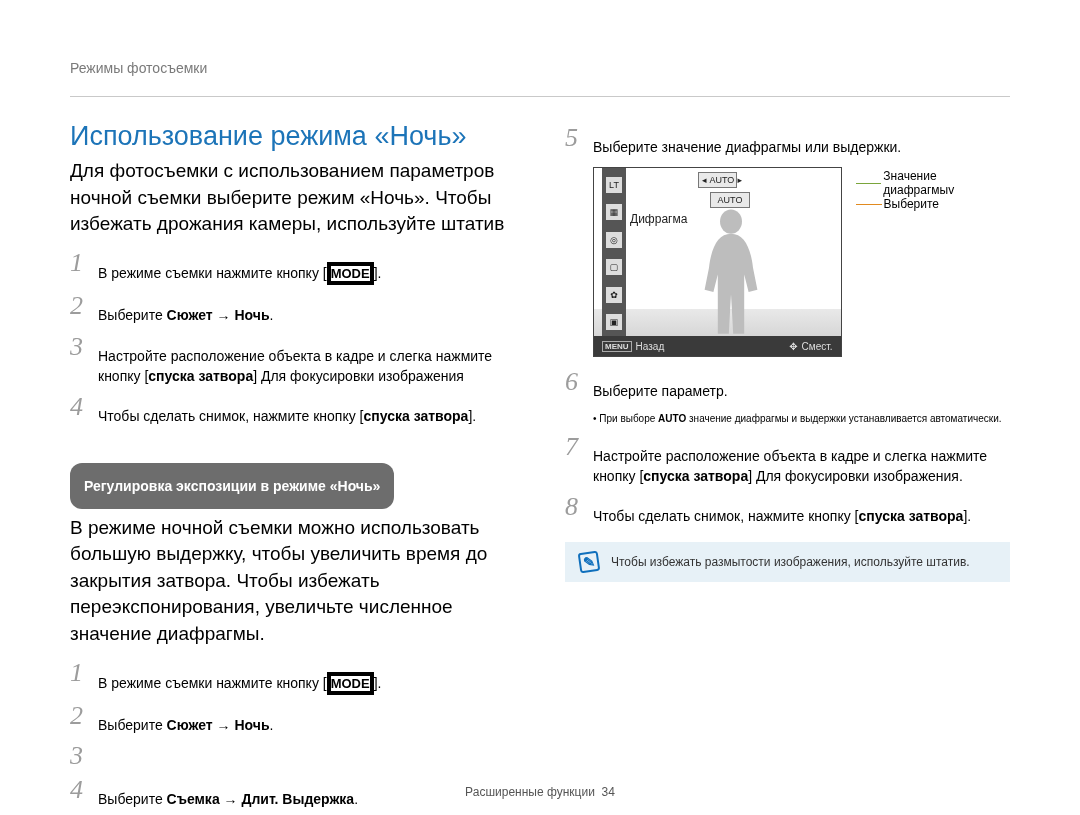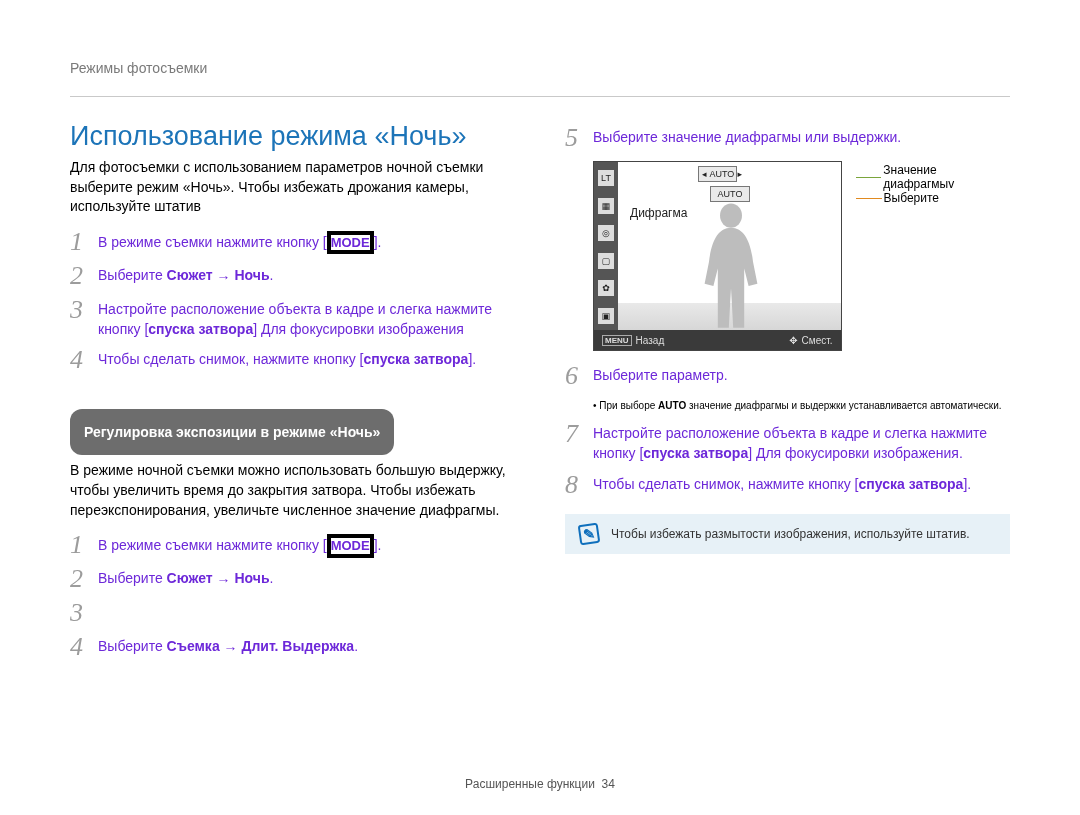--- a/index.html
+++ b/index.html
@@ -32,21 +32,21 @@
     flex: 1;
     min-width: 0;
   }
   h2.section-title {
     font-size: 27px;
     font-weight: normal;
     color: #1c74b8;
     margin-bottom: 6px;
   }
   .intro {
-    font-size: 14px;
+    font-size: 19px;
     line-height: 1.4;
     color: #000;
     margin-bottom: 14px;
   }
   .step {
     display: flex;
     align-items: flex-start;
     margin-bottom: 10px;
   }
   .step-num {
@@ -55,22 +55,23 @@
     font-size: 26px;
     color: #9c9c9c;
     width: 28px;
     flex-shrink: 0;
     line-height: 1;
     margin-top: -2px;
   }
   .step-text {
     font-size: 14px;
     line-height: 1.45;
-    color: #6d28d9;
+    color: #000000;
     flex: 1;
+    margin-top: 10px;
   }
   .keycap {
     border: 4px solid #000000;
     padding: 0 0;
     font-weight: bold;
     font-size: 13px;
     display: inline-block;
     line-height: 1.2;
   }
   .pill {
@@ -106,21 +107,21 @@
   }
   .lcd {
     width: 250px;
     height: 190px;
     border: 1px solid #444;
     position: relative;
     background: linear-gradient(#fff 0%, #fff 75%, #e9e9e9 75%, #c9c9c9 100%);
   }
   .lcd-iconcol {
     position: absolute;
-    left: 0; top: 0;
+    left: 8px; top: 0;
     width: 24px;
     height: 170px;
     background: #555;
     display: flex;
     flex-direction: column;
     justify-content: space-around;
     align-items: center;
     gap: 3px;
     padding: 4px 0;
   }
@@ -209,21 +210,21 @@
     transform: rotate(-8deg);
     display: flex; align-items: center; justify-content: center;
     flex-shrink: 0;
   }
   .footer {
     text-align: center;
     font-size: 12px;
     color: #555;
     position: absolute;
     left: 0; right: 0;
-    bottom: 24px;
+    bottom: 16px;
   }
 </style>
 </head>
 <body>
 
 <div class="page">
   <div class="breadcrumb">Режимы фотосъемки</div>
   <hr class="hr">
   <div class="columns">
 

